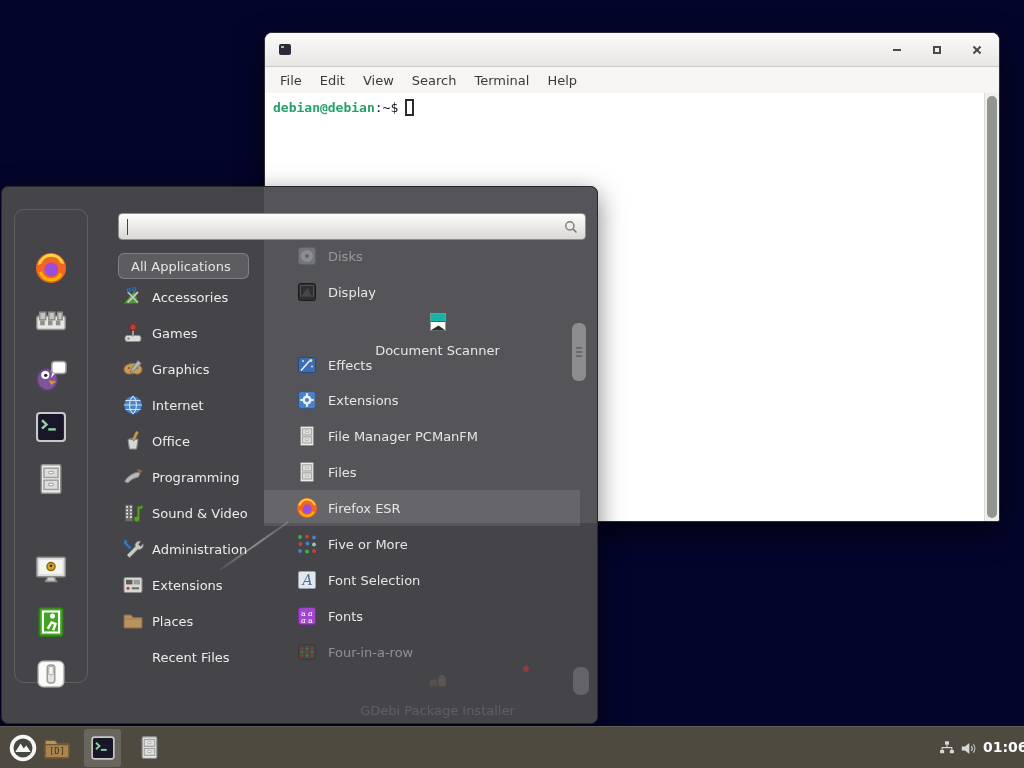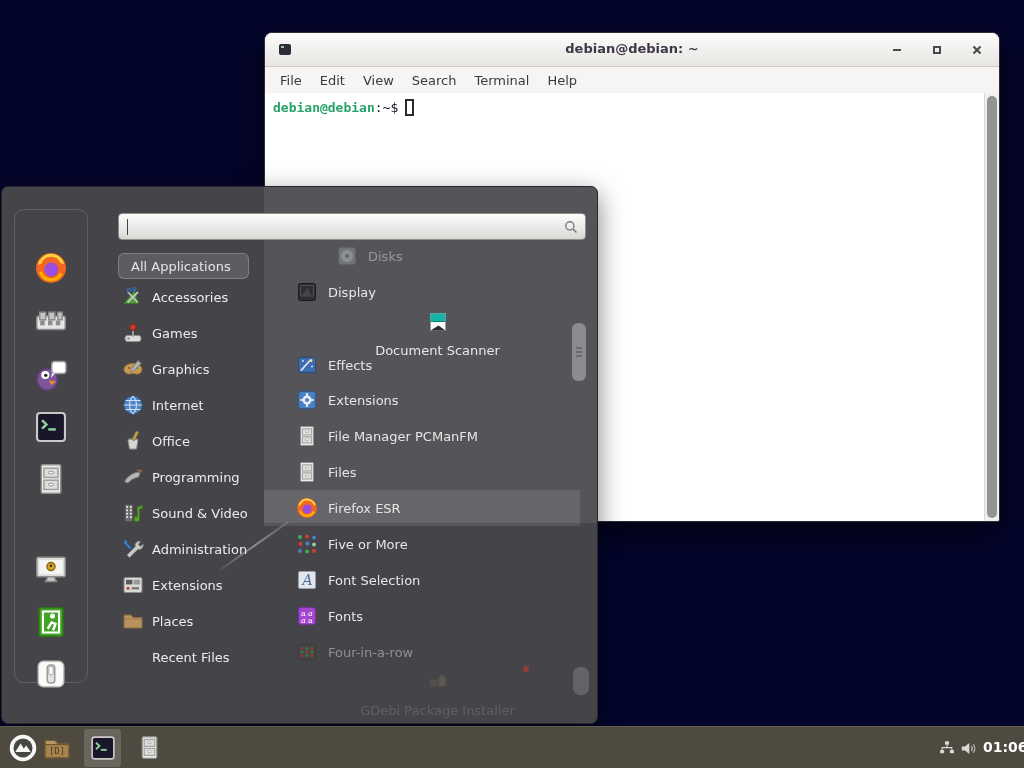--- a/index.html
+++ b/index.html
@@ -90,21 +90,20 @@
   .tb-clock{position:absolute;left:983px;top:12px;font-size:14px;font-weight:bold;color:#fff;}
 </style>
 </head>
 <body>
 
 <div class="screen">
 
   <div class="terminal">
     <div class="titlebar">
       <div class="win-icon"></div>
-      <div class="title">debian@debian: ~</div>
       <div class="win-btns">
         <div class="wbtn">
             <span class="g-min"></span>
           </div>
         <div class="wbtn">
             <span class="g-max"></span>
           </div>
         <div class="wbtn">
             <span class="g-close"></span>
           </div>
@@ -306,21 +305,21 @@
               <path d="M3 6h7l2 2.5h9V19H3z" fill="#b9935f" stroke="#87683e"></path>
               <path d="M3 10h18" stroke="#a07d4c"></path>
             </svg></div>
           <span>Places</span>
         </div>
         <div class="cat no-icon" style="top: 452px; text-align: center;">
           <span>Recent Files</span>
         </div>
       </div>
     <div id="apps">
-        <div class="app-row dim" style="top: 51px; margin-left: 40px;">
+        <div class="app-row dim" style="top: 51px;">
           <div class="ai"><svg viewBox="0 0 24 24">
               <rect x="3.5" y="3.5" width="17" height="17" rx="2.5" fill="#8f969c" stroke="#6a7076"></rect>
               <circle cx="12" cy="12" r="6" fill="#c3c9cf"></circle>
               <circle cx="12" cy="12" r="1.8" fill="#596066"></circle>
             </svg></div>
           <span class="al">Disks</span>
         </div>
         <div class="app-row" style="top: 87px;">
           <div class="ai"><svg viewBox="0 0 24 24">
               <rect x="3.5" y="3.5" width="17" height="17" rx="2" fill="#2f2f31" stroke="#1b1b1d"></rect>

